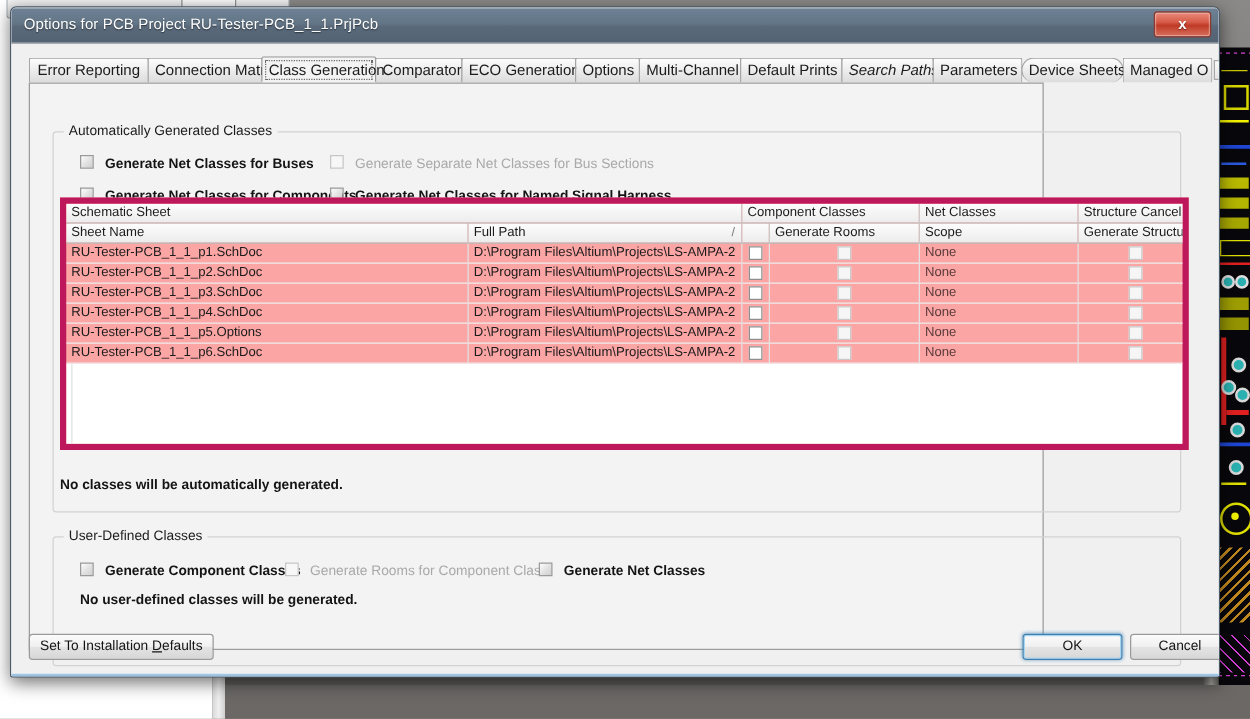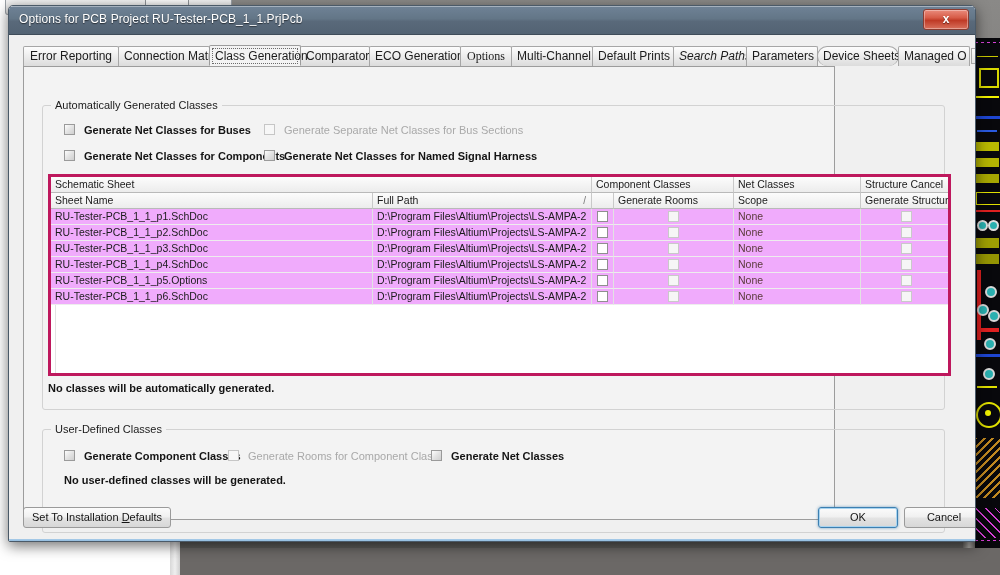--- a/index.html
+++ b/index.html
@@ -210,23 +210,23 @@
   }
   .cbox.disabled {
     border: 1px solid #c6c6c6;
     background: #f7f7f7;
   }
   .cblabel { font-size: 11px; color: #141414; font-weight: bold; }
   .cblabel.disabled { color: #a9a9a9; font-weight: normal; }
 
   
   #grid {
-    position: absolute; left: 5px; top: 68px; width: 903px; height: 202px;
-    background: #f0abfc;
-    border: 3px solid #be185d;
+    position: absolute; left: 5px; top: 52px; width: 903px; height: 202px;
+    background: #fca5a5;
+    border: 5px solid #be185d;
     box-sizing: border-box;
     overflow: hidden;
   }
   #grid-hdr1 { position: absolute; left:0; top:0; width: 100%; height: 16px; }
   #grid-hdr2 { position: absolute; left:0; top:16px; width: 100%; height: 16px; }
   .hcell {
     position: absolute; top: 0; height: 16px;
     box-sizing: border-box;
     background: linear-gradient(to bottom,#fcfcfc,#ececec);
     border-right: 1px solid #c9c9c9;
@@ -370,21 +370,21 @@
     </div>
 
     <div id="dialog-body">
 
       <div id="tabstrip">
           <div class="tab" style="left: 0px; width: 96px;"><span>Error Reporting</span></div>
           <div class="tab" style="left: 95px; width: 92px;"><span>Connection Matrix</span></div>
           <div class="tab active" style="left: 186px; width: 92px; top: -1px;"><span>Class Generation</span><span class="dotted"></span></div>
           <div class="tab" style="left: 277px; width: 70px;"><span>Comparator</span></div>
           <div class="tab" style="left: 346px; width: 92px;"><span>ECO Generation</span></div>
-          <div class="tab" style="left: 437px; width: 52px; font-family: Liberation Serif, serif;"><span>Options</span></div>
+          <div class="tab" style="left: 437px; width: 52px;"><span>Options</span></div>
           <div class="tab" style="left: 488px; width: 82px;"><span>Multi-Channel</span></div>
           <div class="tab" style="left: 569px; width: 82px;"><span>Default Prints</span></div>
           <div class="tab" style="left: 650px; width: 74px; font-style: italic;"><span>Search Paths</span></div>
           <div class="tab" style="left: 723px; width: 72px;"><span>Parameters</span></div>
           <div class="tab" style="left: 794px; width: 82px; border-radius: 10px;"><span>Device Sheets</span></div>
           <div class="tab" style="left: 875px; width: 72px;"><span>Managed O</span></div>
           <div class="tabarrow" style="left: 948px;">
             <span>◄</span>
           </div>
         </div>

